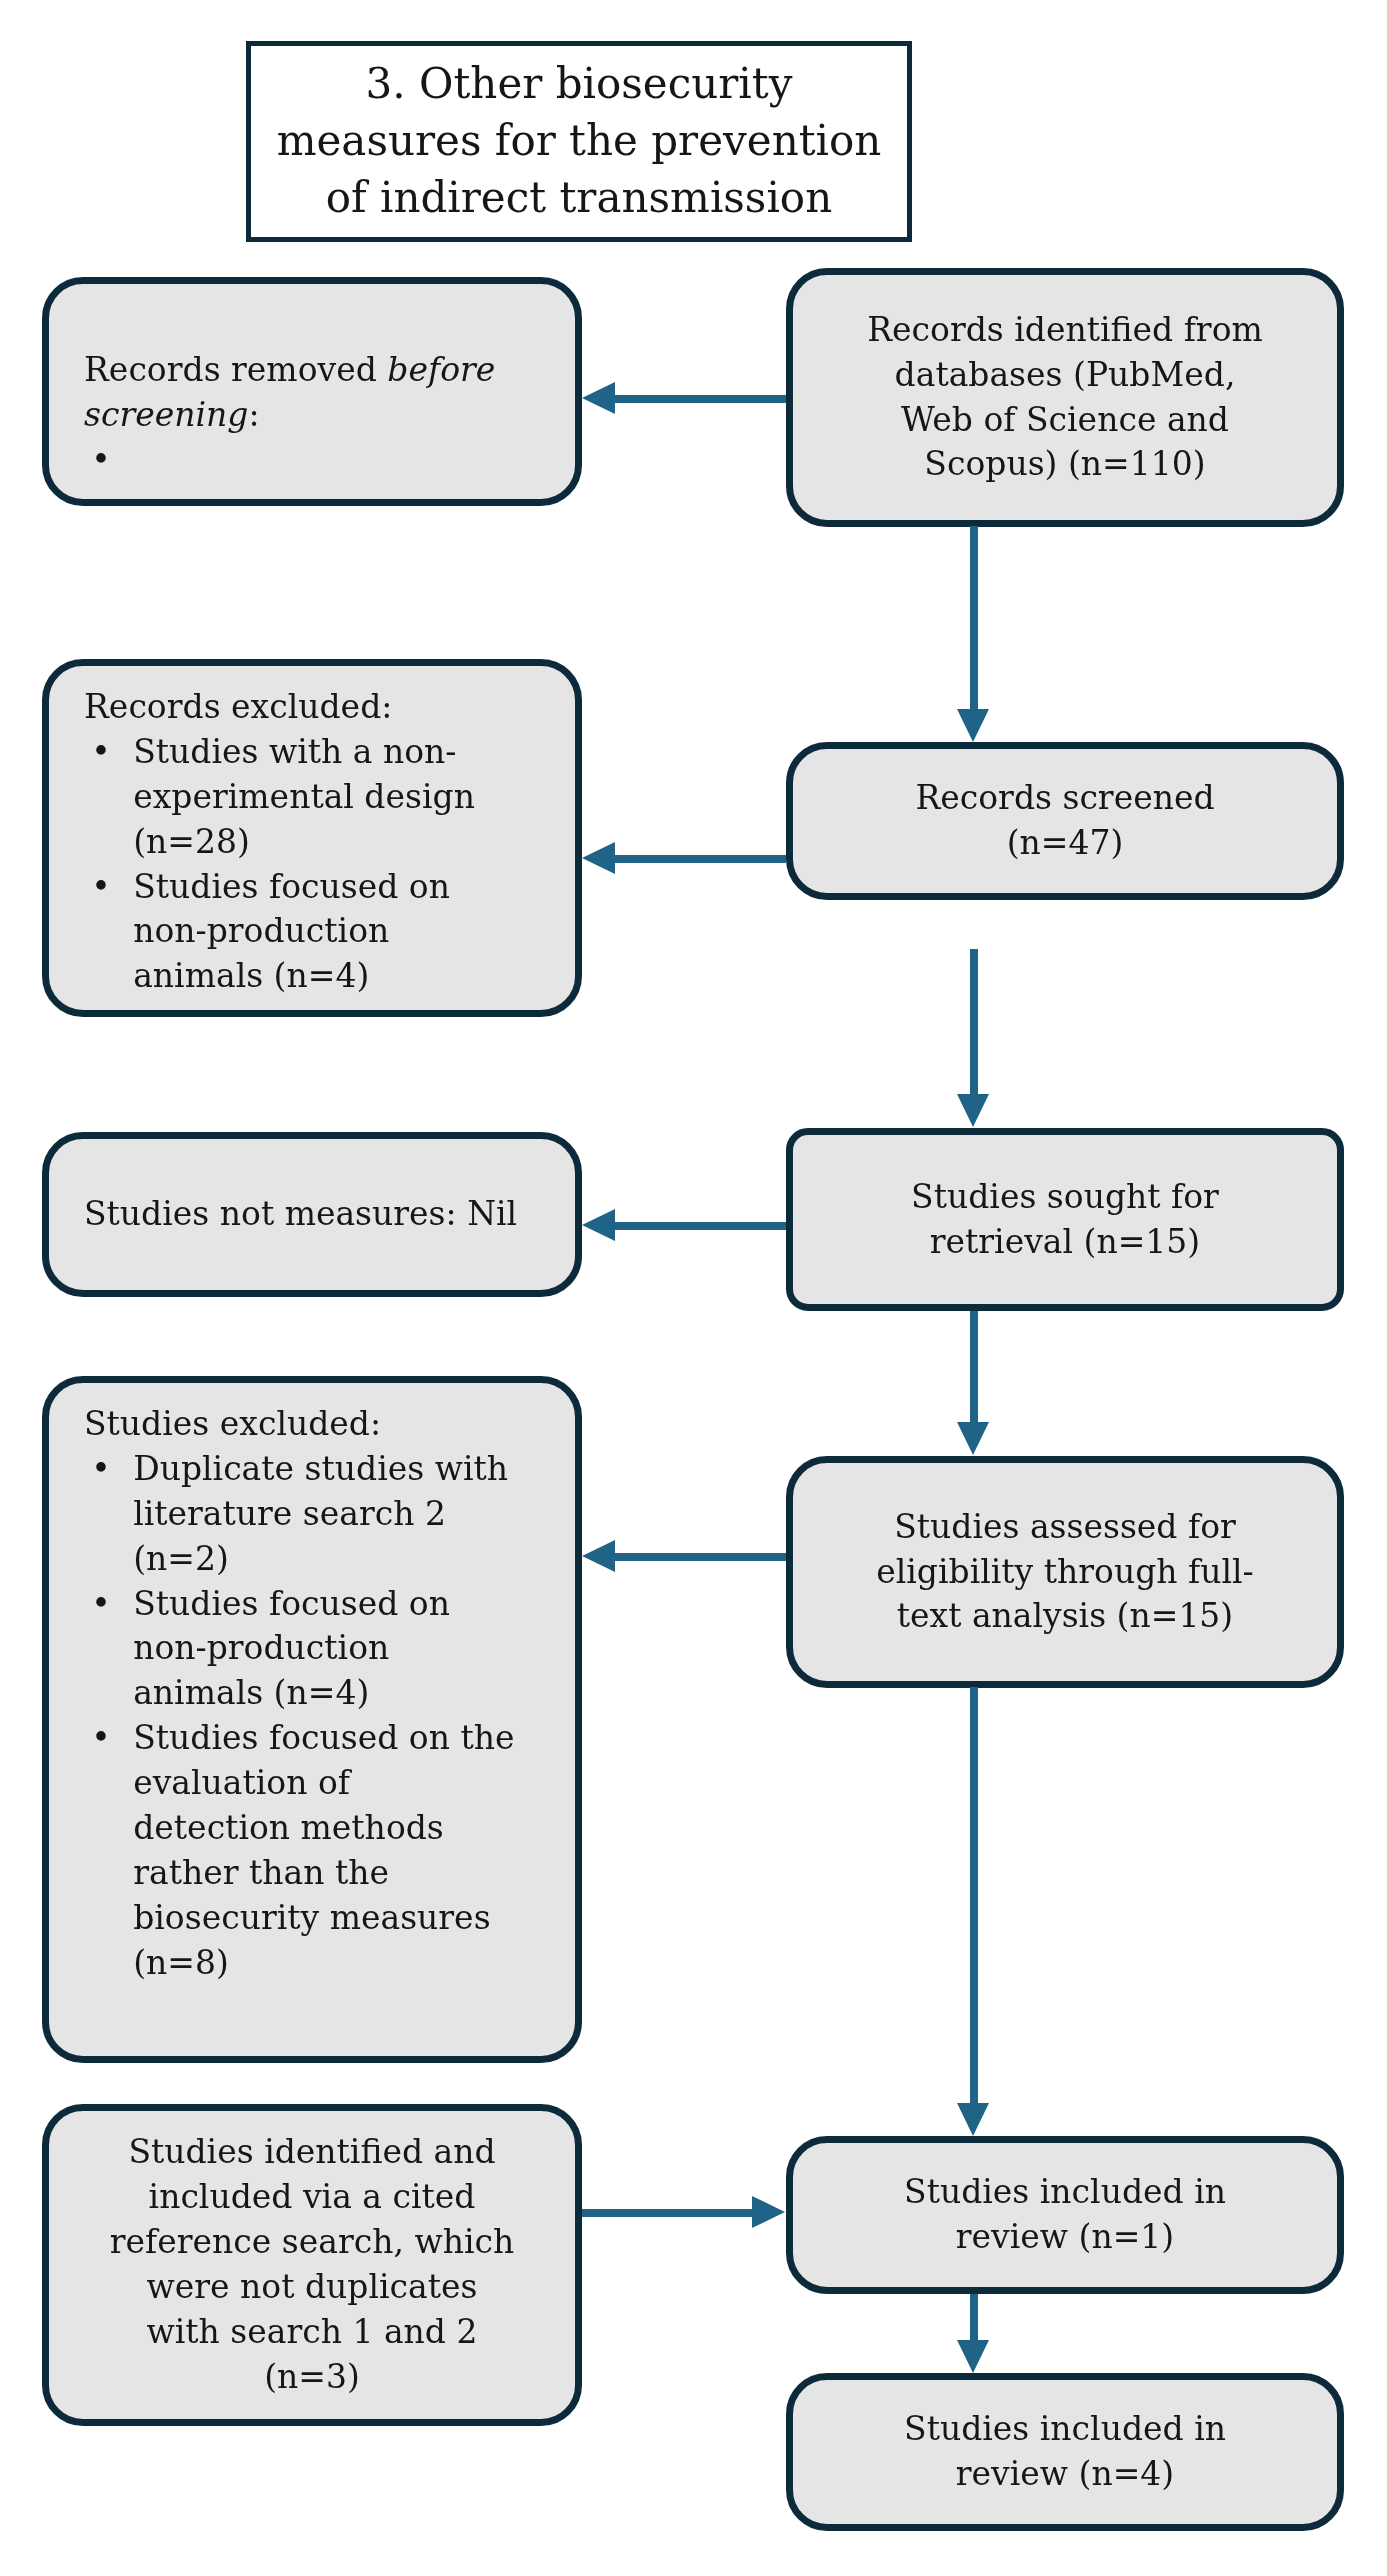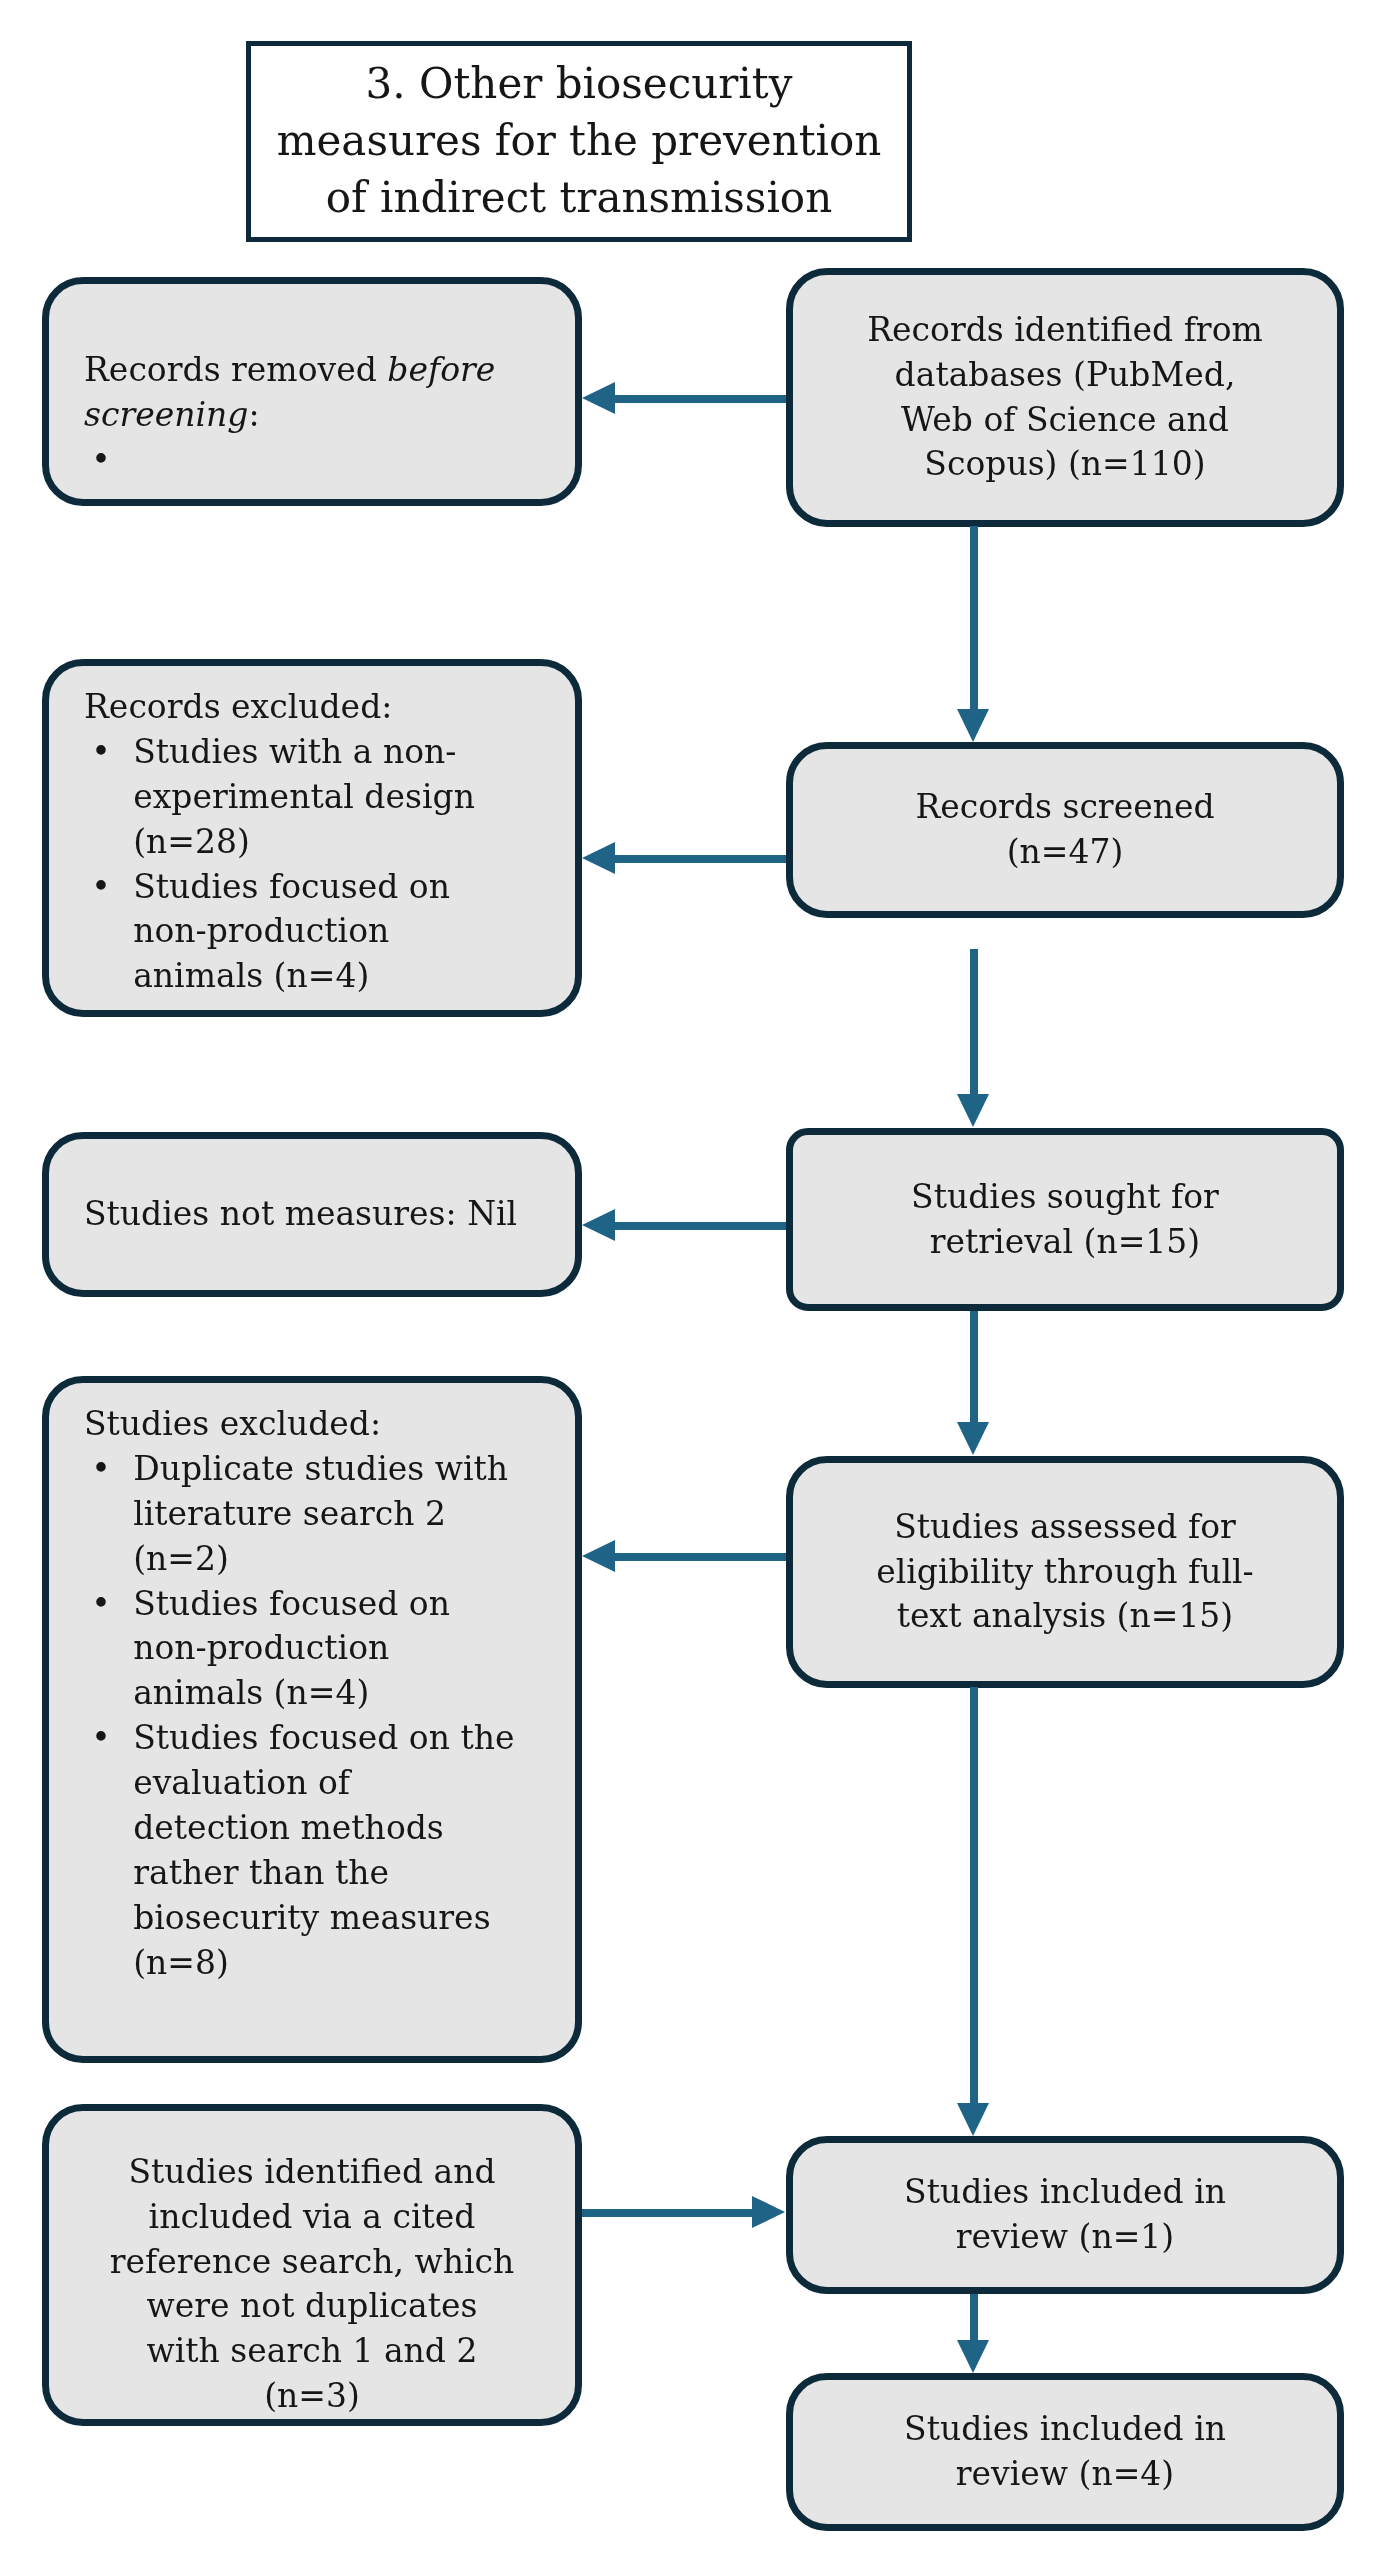--- a/index.html
+++ b/index.html
@@ -37,21 +37,21 @@
   }
   .rbox{
     left:786px;width:558px;
     display:flex;align-items:center;justify-content:center;
     text-align:center;
     white-space:pre-line;
   }
   .lbox{left:42px;width:540px;}
   .pad{padding:19px 22px 14.5px 35px;}
   .center-v{display:flex;align-items:center;}
-  .center-all{display:flex;align-items:flex-end;justify-content:center;text-align:center;white-space:pre-line;}
+  .center-all{display:flex;align-items:center;justify-content:center;text-align:center;white-space:pre-line;}
   .heading{white-space:pre-line;}
   .it{font-style:italic;}
   .bullet-row{display:flex;align-items:flex-start;}
   .bullet-glyph{flex:none;width:42px;padding-left:7.2px;}
   .bullet-text{flex:1;white-space:pre-line;}
   .vline{position:absolute;width:8px;background:var(--arrow);}
   .hline{position:absolute;height:8px;background:var(--arrow);}
   .head-down{position:absolute;width:0;height:0;
     border-left:16.7px solid transparent;border-right:16.7px solid transparent;
     border-top:33px solid var(--arrow);}
@@ -72,21 +72,21 @@
 measures for the prevention
 of indirect transmission</span>
   </div>
 
   <div class="box rbox" style="top:268px;height:259px;">
     <span>Records identified from
 databases (PubMed,
 Web of Science and
 Scopus) (n=110)</span>
   </div>
-  <div class="box rbox" style="top:742px;height:176px;">
+  <div class="box rbox" style="top:742px;height:158px;">
     <span>Records screened
 (n=47)</span>
   </div>
   <div class="box rbox" style="top:1128px;height:183px;border-radius:22px;">
     <span>Studies sought for
 retrieval (n=15)</span>
   </div>
   <div class="box rbox" style="top:1456px;height:232px;">
     <span>Studies assessed for
 eligibility through full-

